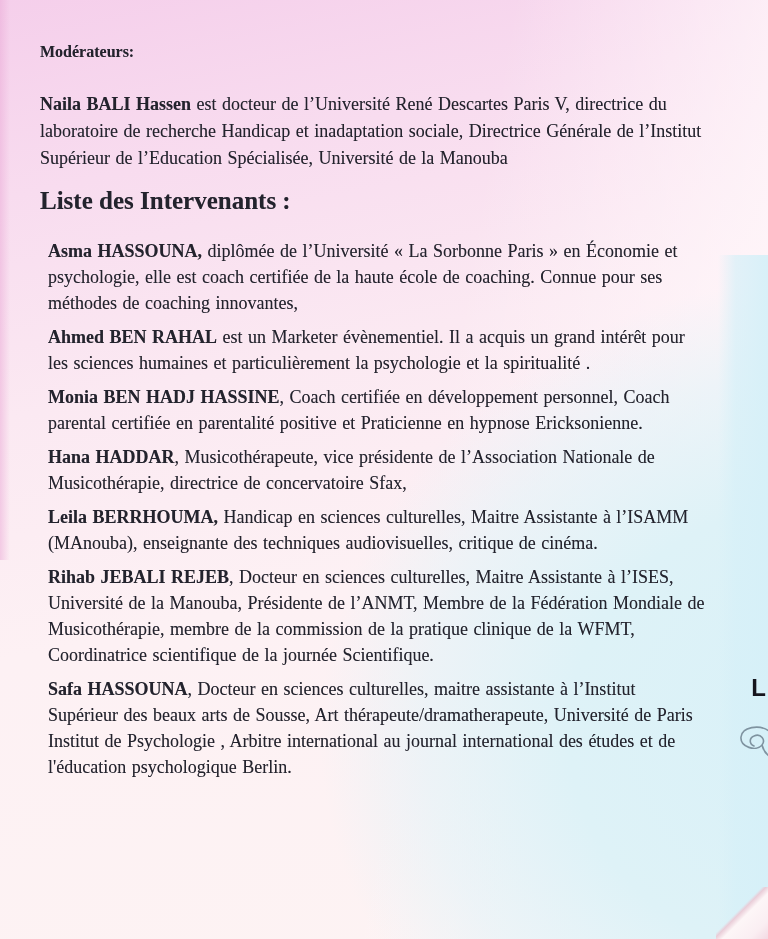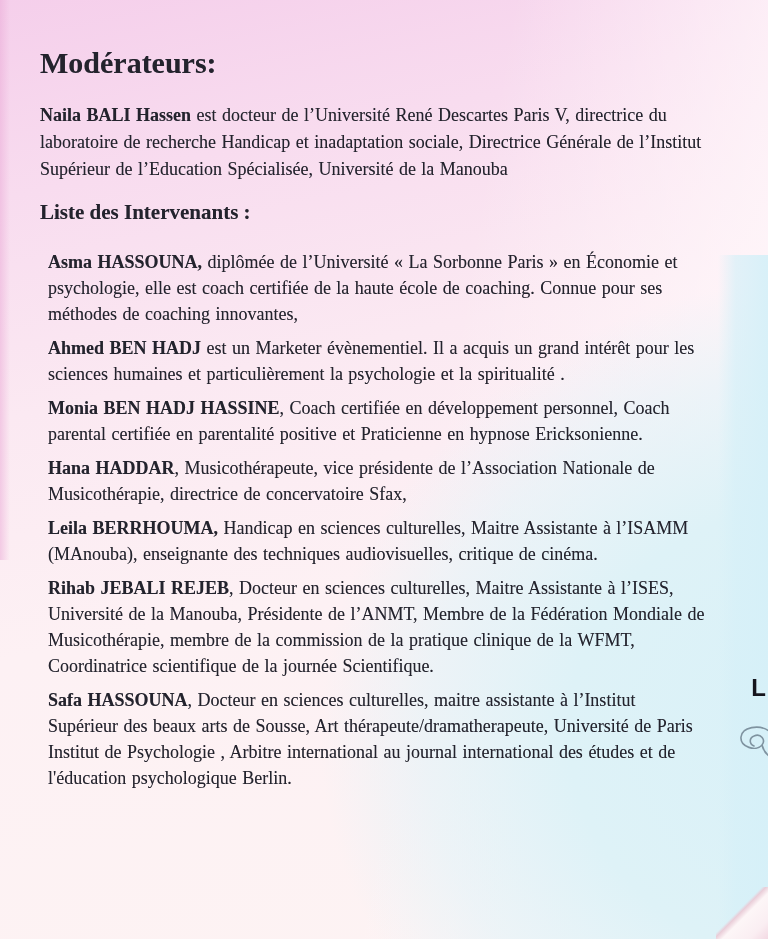--- a/index.html
+++ b/index.html
@@ -41,25 +41,25 @@
   .corner-fold {
     position: absolute; right: 0; bottom: 0; width: 52px; height: 52px;
     background: linear-gradient(135deg, rgba(255,255,255,0) 44%, #e9cdd8 48%, #fdf6f7 56%, #faeef2 82%, #f3d9e3 100%);
     pointer-events: none;
   }
   .content {
     position: absolute; left: 40px; top: 30px; width: 676px;
     text-shadow: 0 0 0.5px rgba(35,35,45,0.35);
   }
   .heading {
-    font-size: 30px; font-weight: bold; line-height: 26px;
-    margin: 20px 0 26px 0;
+    font-size: 16px; font-weight: bold; line-height: 26px;
+    margin: 9px 0 26px 0;
   }
   .heading-2 {
-    font-size: 21px; font-weight: bold; line-height: 26px;
+    font-size: 25px; font-weight: bold; line-height: 26px;
     margin: 16px 0 24px 0;
   }
   .mod-entry {
     font-size: 18px; line-height: 27px;
     margin: 0 0 15px 0;
     word-spacing: 1px;
   }
   .interv-entry {
     font-size: 18px; line-height: 26px;
     margin: 8px;
@@ -92,21 +92,21 @@
   <div class="content">
     <h1 class="heading">Modérateurs:</h1>
 
 
     <p class="mod-entry"><span class="person-name">Naila BALI Hassen</span><span> est docteur de l’Université René Descartes Paris V, directrice du laboratoire de recherche Handicap et inadaptation sociale, Directrice Générale de l’Institut Supérieur de l’Education Spécialisée, Université de la Manouba</span></p>
 
     <h2 class="heading-2">Liste des Intervenants :</h2>
 
     <p class="interv-entry"><span class="person-name">Asma HASSOUNA,</span><span> diplômée de l’Université « La Sorbonne Paris » en Économie et psychologie, elle est coach certifiée de la haute école de coaching. Connue pour ses méthodes de coaching innovantes,</span></p>
 
-    <p class="interv-entry"><span class="person-name">Ahmed BEN HADJ</span><span> est un Marketer évènementiel. Il a acquis un grand intérêt pour les sciences humaines et particulièrement la psychologie et la spiritualité .</span></p>
+    <p class="interv-entry"><span class="person-name">Ahmed BEN RAHAL</span><span> est un Marketer évènementiel. Il a acquis un grand intérêt pour les sciences humaines et particulièrement la psychologie et la spiritualité .</span></p>
 
     <p class="interv-entry"><span class="person-name">Monia BEN HADJ HASSINE</span><span>, Coach certifiée en développement personnel, Coach parental certifiée en parentalité positive et Praticienne en hypnose Ericksonienne.</span></p>
 
     <p class="interv-entry"><span class="person-name">Hana HADDAR</span><span>, Musicothérapeute, vice présidente de l’Association Nationale de Musicothérapie, directrice de concervatoire Sfax,</span></p>
 
     <p class="interv-entry"><span class="person-name">Leila BERRHOUMA,</span><span> Handicap en sciences culturelles, Maitre Assistante à l’ISAMM (MAnouba), enseignante des techniques audiovisuelles, critique de cinéma.</span></p>
 
     <p class="interv-entry"><span class="person-name">Rihab JEBALI REJEB</span><span>, Docteur en sciences culturelles, Maitre Assistante à l’ISES, Université de la Manouba, Présidente de l’ANMT, Membre de la Fédération Mondiale de Musicothérapie, membre de la commission de la pratique clinique de la WFMT, Coordinatrice scientifique de la journée Scientifique.</span></p>
 
     <p class="interv-entry"><span class="person-name">Safa HASSOUNA</span><span>, Docteur en sciences culturelles, maitre assistante à l’Institut Supérieur des beaux arts de Sousse, Art thérapeute/dramatherapeute, Université de Paris Institut de Psychologie , Arbitre international au journal international des études et de l'éducation psychologique Berlin.</span></p>

